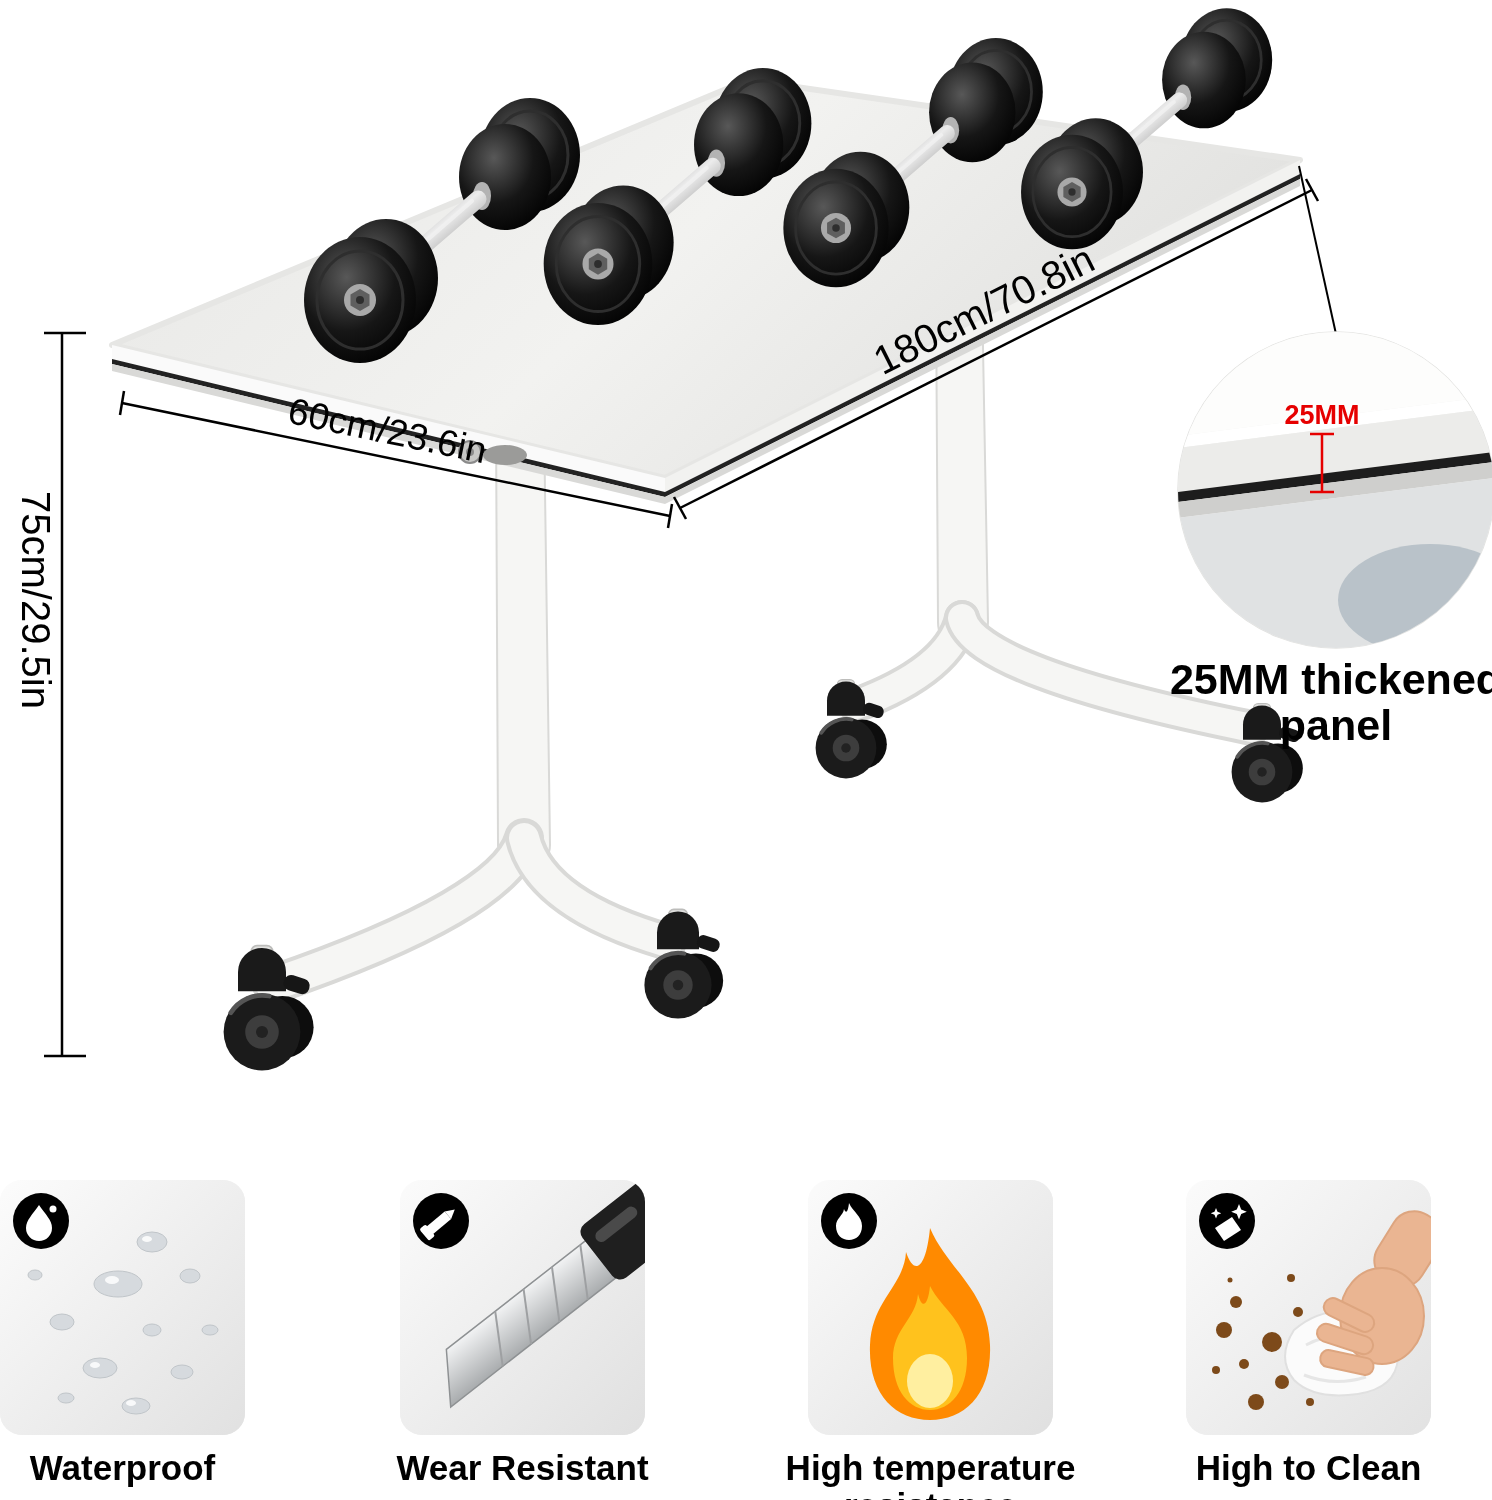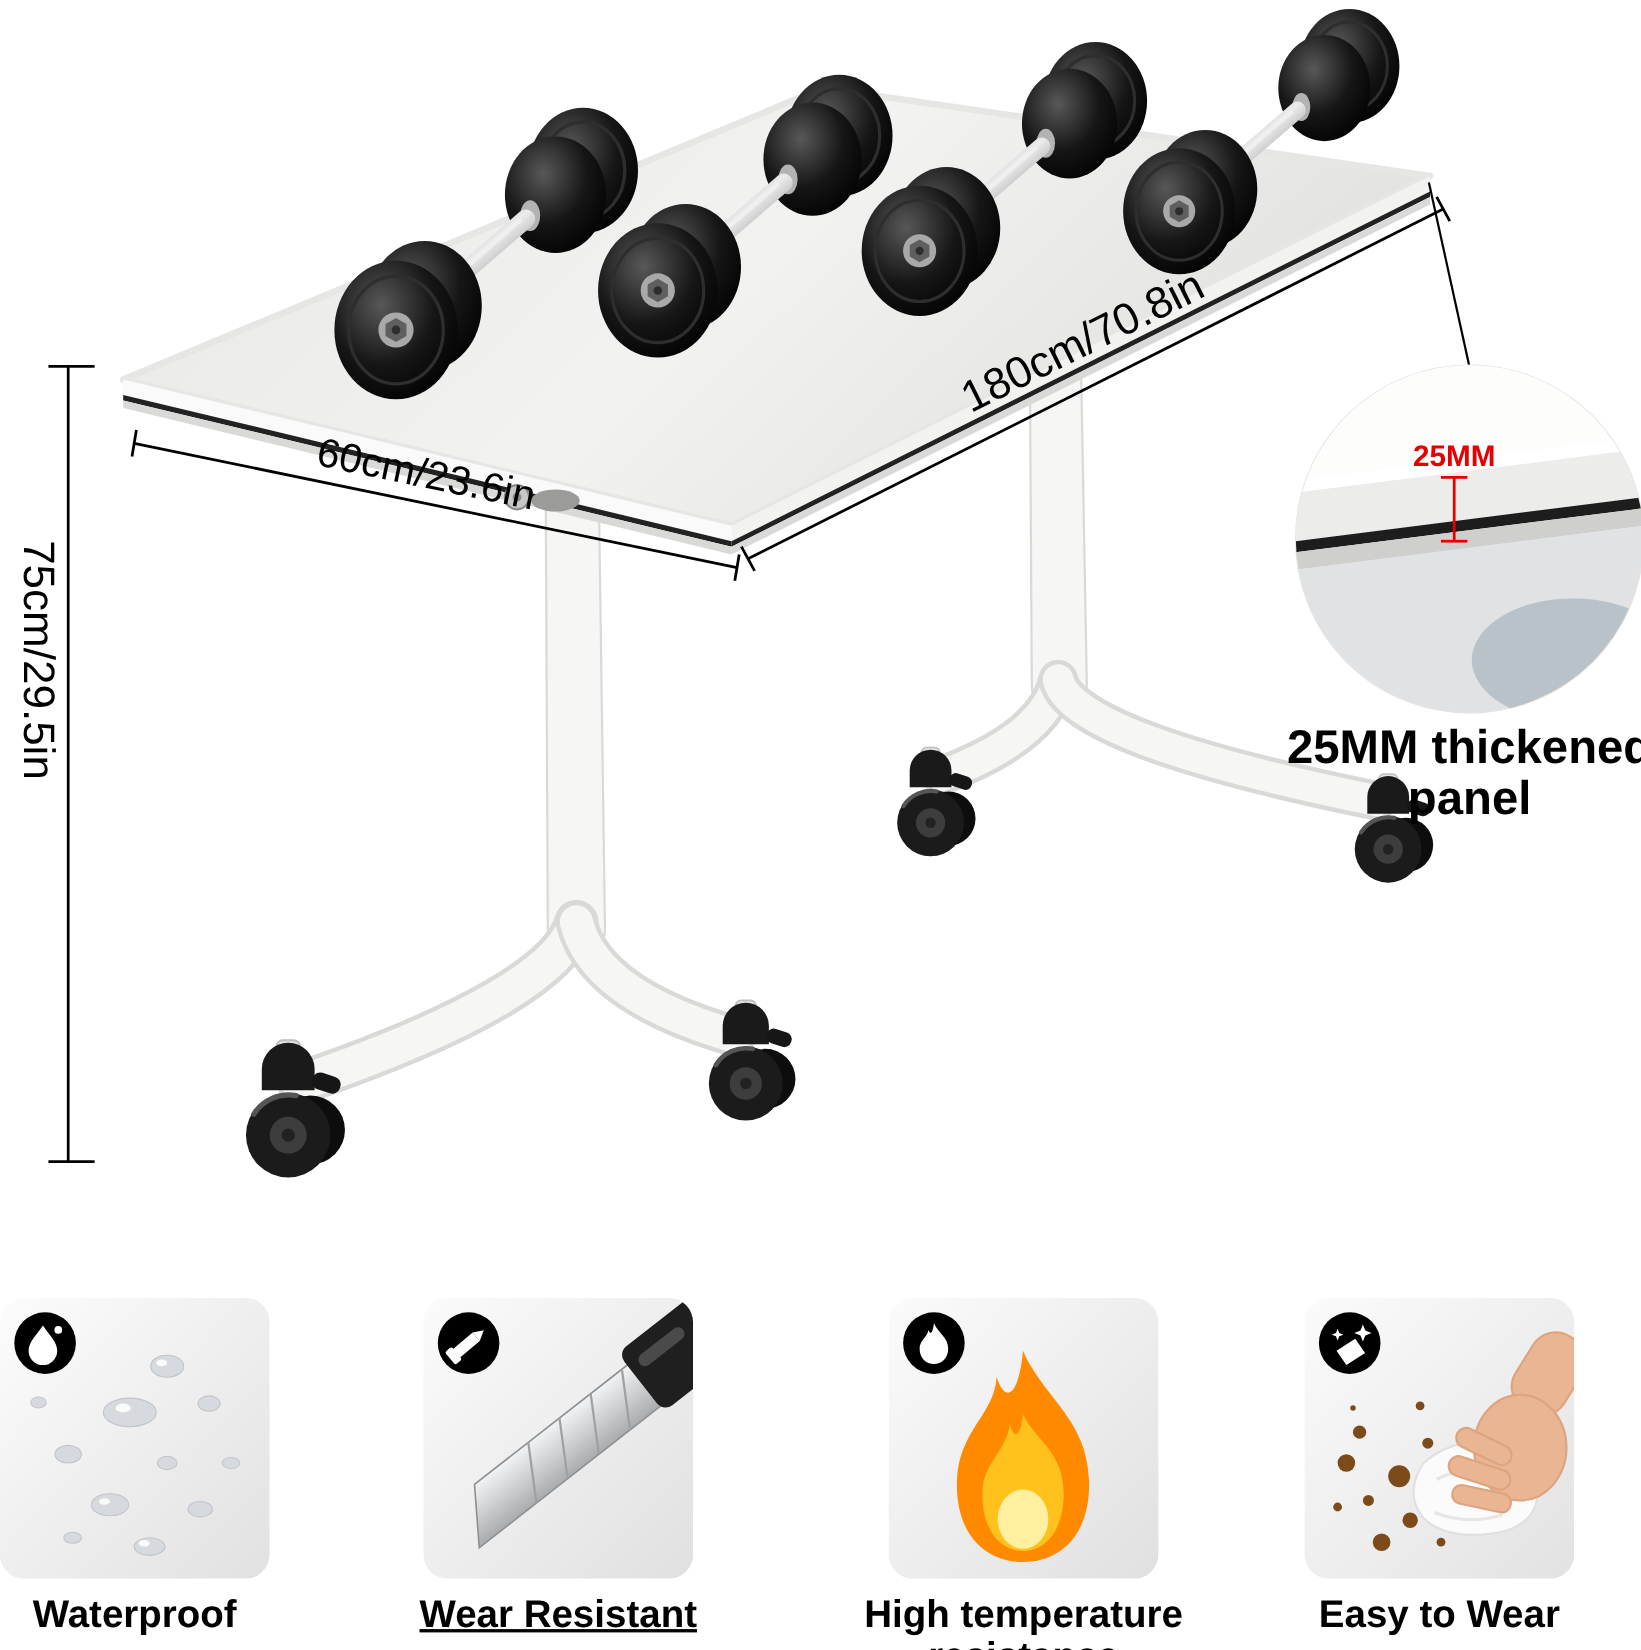--- a/index.html
+++ b/index.html
@@ -5,21 +5,21 @@
   html,body{margin:0;padding:0;background:#fff;}
   .canvas{position:relative;width:1492px;height:1500px;background:#fff;overflow:hidden;
           font-family:"Liberation Sans",sans-serif;}
   .main-svg{position:absolute;left:0;top:0;}
   svg text{font-family:"Liberation Sans",sans-serif;}
   .dim-text{font-size:37px;fill:#000;}
   .dim-text-lg{font-size:40px;fill:#000;}
   .red-text{font-size:27px;fill:#e60000;font-weight:700;}
   .mag-caption{font-size:43px;font-weight:700;fill:#000;}
   .feature{position:absolute;top:1180px;width:245px;}
-  .f1{left:0;} .f2{left:385px;text-decoration:underline;} .f3{left:808px;} .f4{left:1186px;}
+  .f1{left:0;} .f2{left:400px;} .f3{left:808px;} .f4{left:1186px;}
   .tile{position:relative;width:245px;height:255px;border-radius:22px;overflow:hidden;
         background:linear-gradient(135deg,#fbfbfb,#e4e4e4);}
   .tile svg.art{display:block;width:245px;height:255px;}
   .badge{position:absolute;top:12px;left:12px;width:58px;height:58px;}
   .badge svg{display:block;width:58px;height:58px;}
   .caption{position:relative;left:-48px;width:341px;margin-top:14px;text-align:center;
            font-weight:700;font-size:35px;line-height:1.08;color:#000;}
 </style>
 </head>
 <body>
@@ -321,16 +321,16 @@
         <svg viewBox="0 0 58 58">
           <circle cx="29" cy="29" r="28" fill="#000"></circle>
           <g fill="#fff">
             <path d="M17,36 l17,-11 9,13 -17,11 z"></path>
             <path d="M41,12 l2.2,5.6 5.6,2.2 -5.6,2.2 -2.2,5.6 -2.2,-5.6 -5.6,-2.2 5.6,-2.2 z"></path>
             <path d="M18,16 l1.5,3.8 3.8,1.5 -3.8,1.5 -1.5,3.8 -1.5,-3.8 -3.8,-1.5 3.8,-1.5 z"></path>
           </g>
         </svg>
       </div>
     </div>
-    <div class="caption">Easy to Wear</div>
+    <div class="caption">High to Clean</div>
   </div>
 
 </div>
 
 </body></html>

